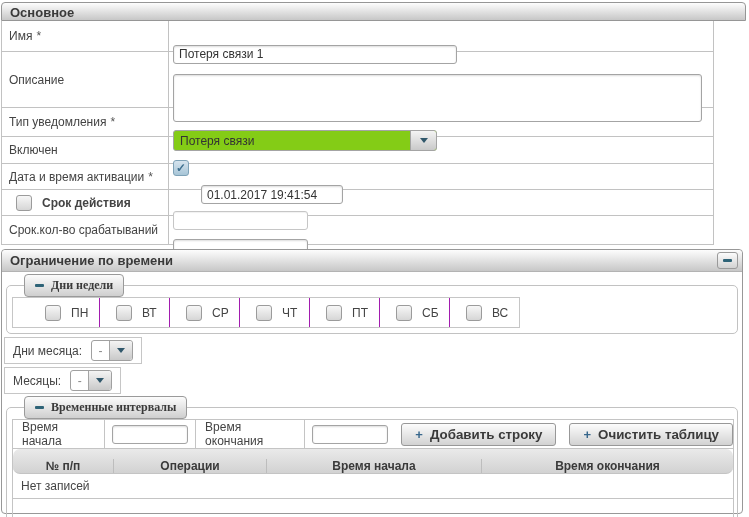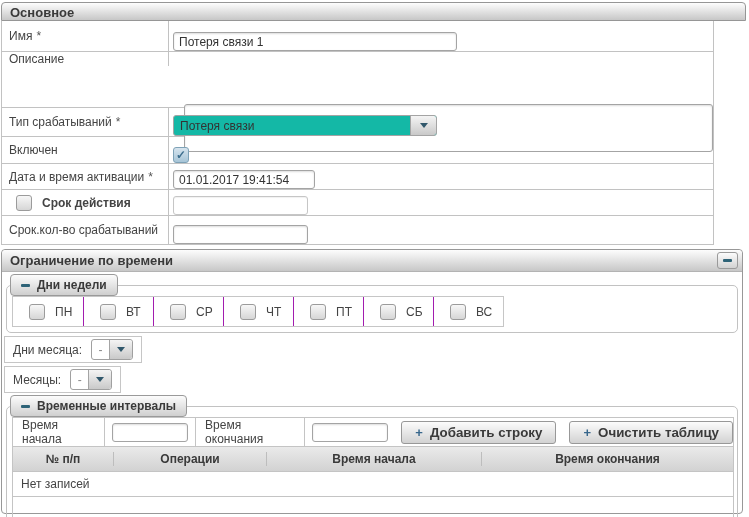--- a/index.html
+++ b/index.html
@@ -21,36 +21,36 @@
   .arrow-down { width: 0; height: 0; border-left: 4px solid transparent;
         border-right: 4px solid transparent; border-top: 5px solid #30576b; }
   .minus-bar { width: 9px; height: 3px; background: #2e6377; border-radius: 1px; flex-shrink: 0; }
 
   
   .top-panel { position: absolute; left: 1px; top: 2px; width: 745px; }
   .panel-hdr { height: 19px; line-height: 20px; border: 1px solid #969696;
         border-radius: 4px 4px 0 0; font-weight: bold; font-size: 13px;
         color: #3a3a3a; padding-left: 8px; position: relative; }
   .top-table { width: 713px; border: 1px solid #c2c2c2; border-top: none; background: #fff; }
-  .form-row { display: flex; align-items: flex-end; }
+  .form-row { display: flex; align-items: center; }
   .form-row + .form-row { border-top: 1px solid #c2c2c2; }
   .lbl { width: 167px; flex-shrink: 0; align-self: stretch; display: flex;
          align-items: center; padding-left: 7px; border-right: 1px solid #c2c2c2; }
   .fld { flex: 1; display: flex; align-items: center; padding-left: 4px; margin-top: 36px; }
   .req { margin-left: 4px; color: #555; }
-  .r-name { height: 30px; }  .r-desc { height: 56px; flex-direction: column; }
+  .r-name { height: 30px; }  .r-desc { height: 56px; }
   .r-type { height: 29px; }  .r-enab { height: 27px; }
-  .r-date { height: 26px; }  .r-val  { height: 26px; }
+  .r-date { height: 26px; gap: 28px; }  .r-val  { height: 26px; }
   .r-max  { height: 29px; }
   .inp-name { width: 284px; }
   .ta-desc  { width: 529px; height: 48px; resize: none; border: 1px solid #a4a4a4;
         border-radius: 3px; box-shadow: inset 0 1px 2px rgba(0,0,0,.14);
         font: 12px "Liberation Sans", sans-serif; margin: 2px 0; }
   .combo { display: flex; width: 264px; height: 21px; border: 1px solid #a4a4a4;
-        border-radius: 3px; background: #14b8a6; cursor: pointer; }
+        border-radius: 3px; background: #84cc16; cursor: pointer; }
   .combo .val { flex: 1; padding: 3px 0 0 6px; color: #333; }
   .arrow-btn { width: 26px; align-self: stretch; border-left: 1px solid #a4a4a4;
         border-radius: 0 2px 2px 0; background: linear-gradient(#f4f4f4, #c9c9c9);
         display: flex; align-items: center; justify-content: center; }
   .inp-date { width: 142px; }
   .inp-sm   { width: 135px; }
   .inp-dis  { border-color: #c6c6c6; box-shadow: inset 0 1px 1px rgba(0,0,0,.06); }
   .lbl-cbx { display: flex; align-items: center; padding-left: 4px; font-weight: bold; }
   .lbl-cbx span { margin-left: 10px; }
 
@@ -59,26 +59,26 @@
         border: 1px solid #989898; border-radius: 4px; background: #fff; }
   .bot-hdr { height: 22px; line-height: 21px; border-bottom: 1px solid #b3b3b3;
         border-radius: 4px 4px 0 0; font-weight: bold; font-size: 13px;
         color: #3a3a3a; padding-left: 8px; position: relative; }
   .collapse-btn { position: absolute; right: 4px; top: 2px; width: 21px; height: 17px;
         border: 1px solid #9a9a9a; border-radius: 3px; cursor: pointer;
         background: linear-gradient(#fcfcfc, #d2d2d2);
         display: flex; align-items: center; justify-content: center; }
   fieldset { border: 1px solid #c2c2c2; border-radius: 5px; margin: 0 4px; padding: 0 3px 3px; }
   .fs-days { margin-top: 2px; }
-  legend { padding: 0; }
+  legend { margin-left: 14px; padding: 0; font-family: Liberation Serif, serif; }
   .legend-btn { display: flex; align-items: center; gap: 7px; padding: 3px 10px;
         border: 1px solid #9a9a9a; border-radius: 4px; cursor: pointer;
         background: linear-gradient(#fcfcfc, #cfcfcf);
         font-weight: bold; color: #3a3a3a; }
-  .days-row { display: inline-flex; border: 1px solid #c6c6c6; margin: 0 0 2px 2px; }
+  .days-row { display: inline-flex; border: 1px solid #c6c6c6; margin: 0 0 2px 2px; padding-left: 16px; }
   .day-cell { width: 70px; height: 29px; display: flex; align-items: center;
         padding-left: 6px; }
   .day-cell + .day-cell { border-left: 1px solid #a21caf; }
   .day-cell span { margin-left: 10px; }
   .inline-box { display: inline-flex; align-items: center; border: 1px solid #c6c6c6;
         height: 27px; margin: 3px 0 0 2px; padding: 0 8px; gap: 9px; }
   .mini-combo { display: inline-flex; height: 21px; border: 1px solid #a0a0a0;
         border-radius: 3px; overflow: hidden; cursor: pointer; background: #fff; }
   .mini-combo .val { width: 17px; text-align: center; padding-top: 3px; color: #888; }
   .mini-combo .arrow-btn { width: 23px; }
@@ -88,21 +88,21 @@
         border-bottom: 1px solid #c4c4c4; }
   .flt-lbl { align-self: stretch; display: flex; align-items: center; padding: 0 9px;
         border-right: 1px solid #c4c4c4; }
   .flt-lbl.mid { border-left: 1px solid #c4c4c4; margin-left: 7px; }
   .flt-inp { width: 76px; margin-left: 7px; }
   .btn { display: inline-flex; align-items: center; gap: 7px; height: 23px;
         padding: 0 13px; margin-left: 13px; border: 1px solid #989898;
         border-radius: 3px; cursor: pointer; font-weight: bold; color: #3a3a3a;
         background: linear-gradient(#fcfcfc, #d2d2d2); white-space: nowrap; }
   .btn .plus { color: #38678c; font-size: 13px; font-weight: bold; }
-  .hdr-row, .ftr-row { display: flex; align-items: center; }
+  .hdr-row, .ftr-row { display: flex; align-items: flex-end; border-radius: 7px; }
   .hdr-row { height: 25px; border-bottom: 1px solid #c4c4c4; }
   .hcell { display: flex; align-items: center; justify-content: center;
         font-weight: bold; color: #3a3a3a; }
   .c0 { width: 101px; } .c1 { width: 153px; } .c2 { width: 215px; } .c3 { flex: 1; }
   .c0, .c1, .c2 { border-right: 1px solid #bdbdbd; }
   .empty-row { height: 25px; display: flex; align-items: center; padding-left: 8px;
         border-bottom: 1px solid #c4c4c4; background: #fff; }
   .ftr-row { height: 21px; }
   .ftr-row .fcell { background: linear-gradient(#e6e6e6, #d6d6d6); }
 </style>
@@ -129,21 +129,21 @@
       <div class="lbl">
         <span>Описание</span>
       </div>
       <div class="fld">
         <textarea class="ta-desc" style=""></textarea>
       </div>
     </div>
 
     <div class="form-row r-type">
       <div class="lbl">
-        <span>Тип срабатываний</span>
+        <span>Тип уведомления</span>
         <span class="req">*</span>
       </div>
       <div class="fld">
         <div class="combo">
           <span class="val">Потеря связи</span>
           <span class="arrow-btn">
             <span class="arrow-down"></span>
           </span>
         </div>
       </div>

